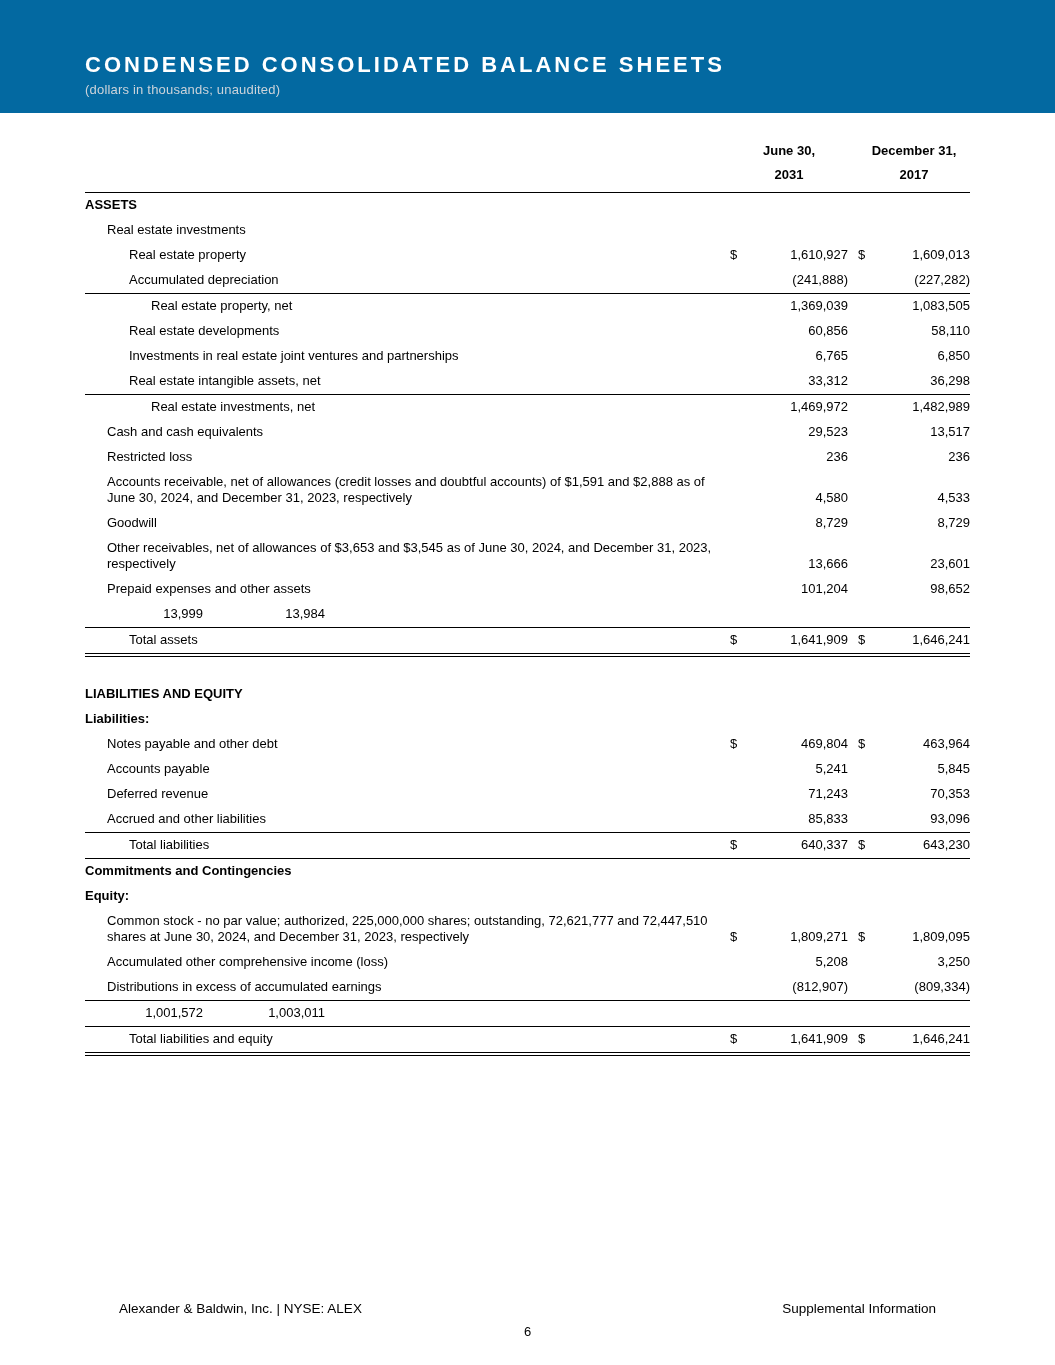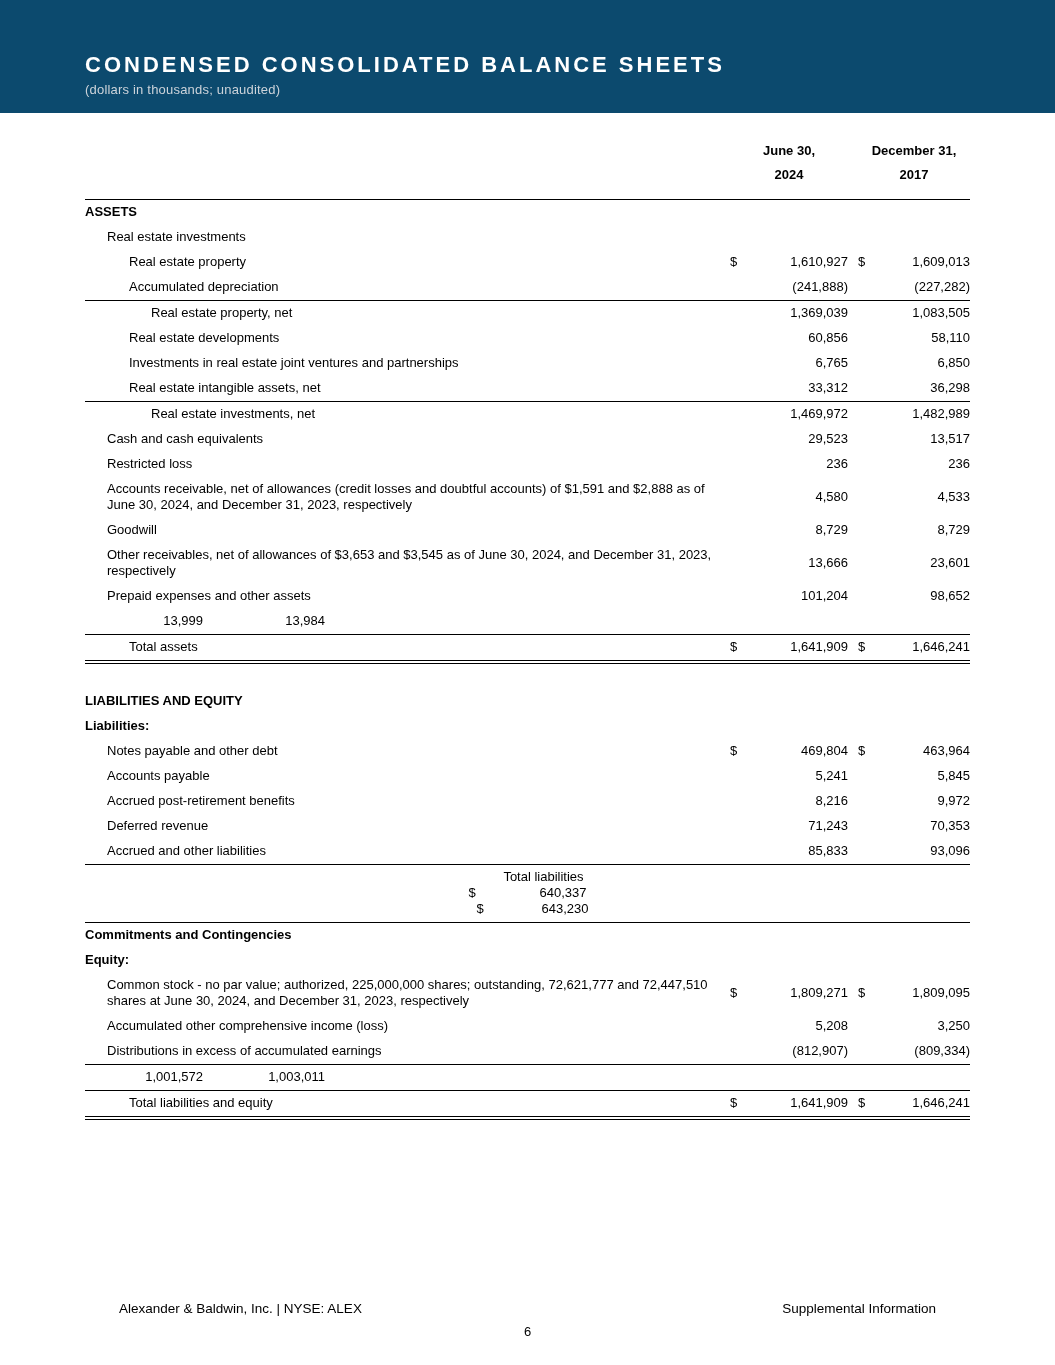--- a/index.html
+++ b/index.html
@@ -1,33 +1,33 @@
 <!DOCTYPE html>
 <html><head>
 <meta charset="utf-8">
 <style>
   * { margin:0; padding:0; box-sizing:border-box; }
   html,body { background:#ffffff; }
   body { font-family:"Liberation Sans", sans-serif; color:#000; }
   .page { width:1055px; height:1365px; position:relative; background:#fff; overflow:hidden; }
 
-  .banner { background:#0c4a6e; height:113px; padding:52px 85px 0; }
+  .banner { background:#0369a1; height:113px; padding:52px 85px 0; }
   .banner h1 { color:#ffffff; font-size:22px; font-weight:bold; letter-spacing:3px; }
   .banner .subtitle { color:#ccd3da; font-size:13px; margin-top:4px; letter-spacing:0.2px; }
 
   .sheet { padding:26px 85px 0; }
 
-  .col-headers { display:flex; align-items:flex-end; border-bottom:1.5px solid #000; padding-bottom:12px; font-weight:bold; font-size:13px; }
+  .col-headers { display:flex; align-items:flex-end; border-bottom:1.5px solid #000; padding-bottom:5px; font-weight:bold; font-size:13px; }
   .col-headers .flex-spacer { flex:1; }
   .colhead { width:118px; text-align:center; line-height:24px; }
   .colhead.c2 { width:112px; margin-left:10px; }
 
-  .row { display:flex; align-items:center; padding:4px 0 5px; font-size:13px; line-height:16px; }
+  .row { display:flex; align-items:flex-end; padding:4px 0 5px; font-size:13px; line-height:16px; }
   .row.top { border-top:1.5px solid #000; }
-  .row.bottom { border-bottom:1.5px solid #000;flex-direction:column; }
+  .row.bottom { border-bottom:1.5px solid #000; }
   .row.double { border-bottom:1px solid #000; position:relative; margin-bottom:4px; }
   .row.double::after { content:""; position:absolute; left:0; right:0; bottom:-4px; border-bottom:1.5px solid #000; }
   .row.spacer { height:24px; padding:0; }
 
   .lbl { flex:1; padding-right:12px; }
   .ind0 { padding-left:0; }
   .ind1 { padding-left:22px; }
   .ind2 { padding-left:44px; }
   .ind3 { padding-left:66px; }
   .bold { font-weight:bold; }
@@ -49,21 +49,21 @@
   <header class="banner">
     <h1>CONDENSED CONSOLIDATED BALANCE SHEETS</h1>
     <div class="subtitle">(dollars in thousands; unaudited)</div>
   </header>
 
   <main class="sheet">
     <div class="col-headers">
       <div class="flex-spacer"></div>
       <div class="colhead">
         <div>June 30,</div>
-        <div>2024</div>
+        <div>2031</div>
       </div>
       <div class="colhead c2">
         <div>December 31,</div>
         <div>2017</div>
       </div>
     </div>
     <div id="rows">
         <div class="row">
           <div class="lbl ind0 bold">ASSETS</div>
           <div class="money">
@@ -289,31 +289,20 @@
           <div class="money">
             <span class="dol"></span>
             <span class="val">5,241</span>
           </div>
           <div class="money m2">
             <span class="dol"></span>
             <span class="val">5,845</span>
           </div>
         </div>
         <div class="row">
-          <div class="lbl ind1">Accrued post-retirement benefits</div>
-          <div class="money">
-            <span class="dol"></span>
-            <span class="val">8,216</span>
-          </div>
-          <div class="money m2">
-            <span class="dol"></span>
-            <span class="val">9,972</span>
-          </div>
-        </div>
-        <div class="row">
           <div class="lbl ind1">Deferred revenue</div>
           <div class="money">
             <span class="dol"></span>
             <span class="val">71,243</span>
           </div>
           <div class="money m2">
             <span class="dol"></span>
             <span class="val">70,353</span>
           </div>
         </div>

